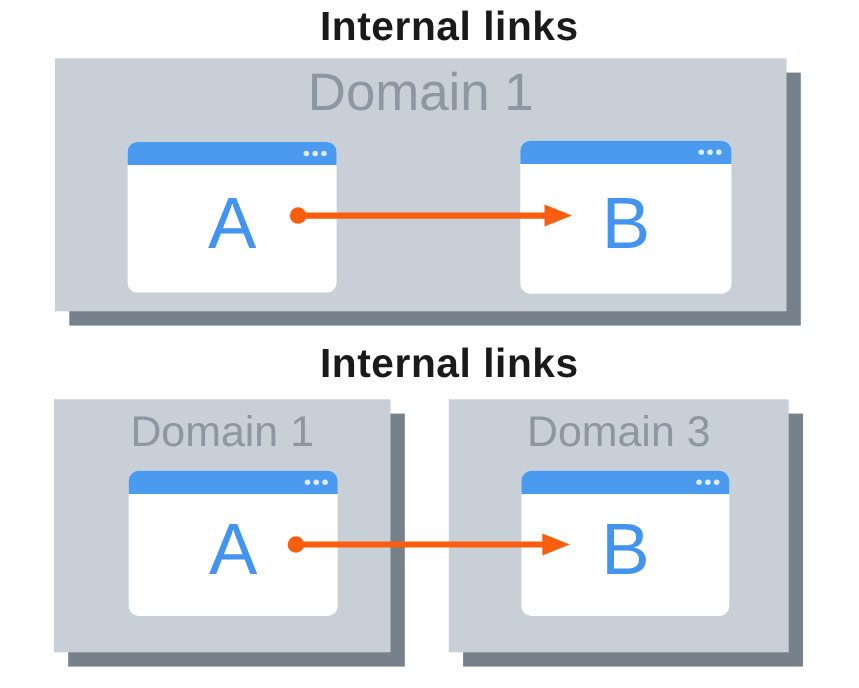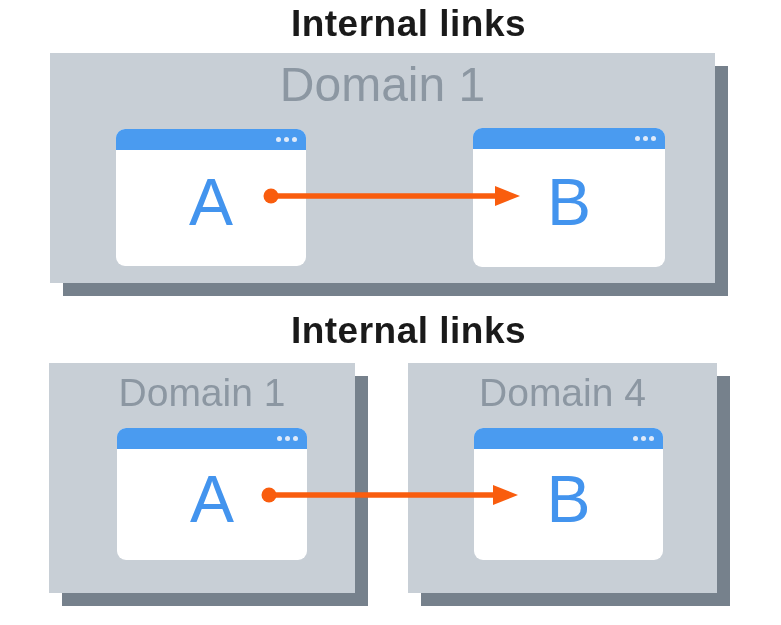--- a/index.html
+++ b/index.html
@@ -87,21 +87,21 @@
     <polygon points="233,4 258,14 233,24"></polygon>
   </svg>
 
   <div class="section-title" style="top:309px">Internal links</div>
 
   <div class="domain-box" style="left:49px;top:363px;width:306px;height:230px">
     <div class="domain-label" style="font-size:39px;line-height:44px;padding-top:8px">Domain 1</div>
   </div>
 
   <div class="domain-box" style="left:408px;top:363px;width:309px;height:230px">
-    <div class="domain-label" style="font-size:39px;line-height:44px;padding-top:8px">Domain 4</div>
+    <div class="domain-label" style="font-size:39px;line-height:44px;padding-top:8px">Domain 3</div>
   </div>
 
   <div class="browser-window" style="left:117px;top:428px;width:190px;height:132px">
     <div class="window-titlebar">
       <span class="window-dots">
           <i></i>
           <i></i>
           <i></i>
         </span>
     </div>

